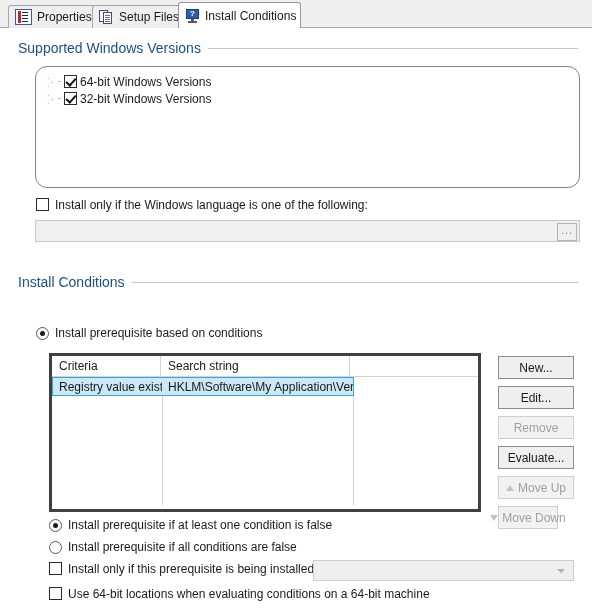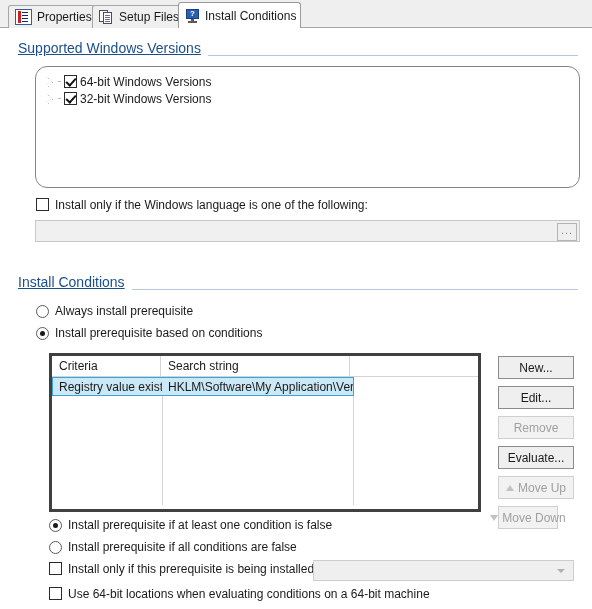--- a/index.html
+++ b/index.html
@@ -122,26 +122,25 @@
     position: absolute;
     left: 0; top: 28px;
     width: 592px; height: 581px;
     background: #ffffff;
   }
 
   
   .grouphdr {
     position: absolute;
     display: flex;
-    align-items: flex-end;
+    align-items: center;
     gap: 7px;
     color: #1b4f8c;
     font-size: 14px;
     white-space: nowrap;
-    text-decoration: underline;
   }
   .grouphdr .rule {
     height: 1px;
     background: #b8c8d8;
     flex: 1 1 auto;
   }
 
   
   .listbox {
     position: absolute;
@@ -454,24 +453,20 @@
 
   <div class="field" style="left:35px; top:192px; width:545px; height:22px;">
     <span class="browsebtn">...</span>
   </div>
 
   <div class="grouphdr" style="left:18px; top:246px; width:560px;">
     <span>Install Conditions</span>
     <span class="rule"></span>
   </div>
 
-  <div class="rbrow" style="left:36px; top:276px;">
-    <span class="radio"></span>
-    <span>Always install prerequisite</span>
-  </div>
 
   <div class="rbrow" style="left:36px; top:298px;">
     <span class="radio on"></span>
     <span>Install prerequisite based on conditions</span>
   </div>
 
   <div class="grid" style="left:49px; top:325px; width:432px; height:159px;">
     <div class="hdr">
       <div class="cell" style="width:110px;">Criteria</div>
       <div class="cell" style="width:191px;">Search string</div>

